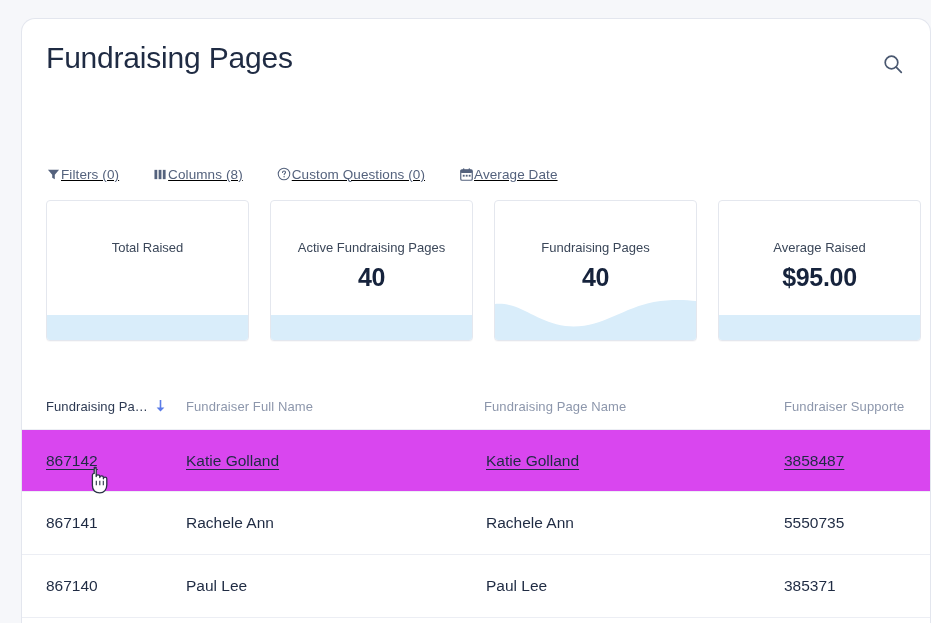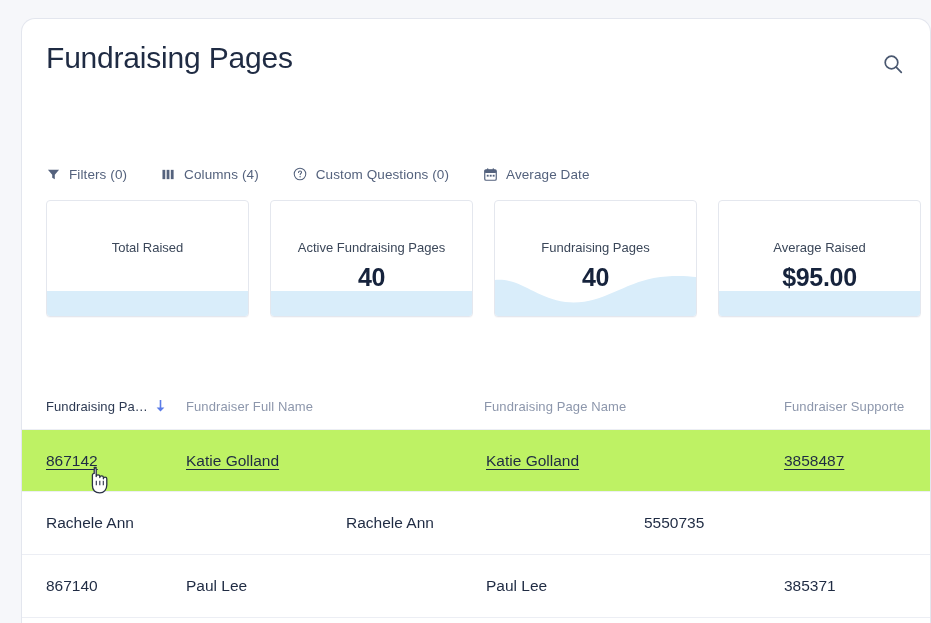--- a/index.html
+++ b/index.html
@@ -71,23 +71,24 @@
     left: 24px;
     top: 142px;
     display: flex;
     align-items: center;
     gap: 34px;
     height: 26px;
   }
   .tool-item {
     display: flex;
     align-items: flex-end;
-    gap: 8px;
+    gap: 0;
     cursor: pointer;
     white-space: nowrap;
+    text-decoration: underline;
   }
   .tool-icon {
     width: 15px;
     height: 15px;
     display: flex;
     align-items: center;
     justify-content: center;
     flex: 0 0 auto;
   }
   .tool-icon svg { display: block; }
@@ -101,21 +102,21 @@
   .cards {
     position: absolute;
     left: 24px;
     top: 181px;
     display: flex;
     gap: 21px;
   }
   .card {
     position: relative;
     width: 203px;
-    height: 117px;
+    height: 141px;
     background: #ffffff;
     border: 1px solid #e4e7ee;
     border-radius: 4px;
     overflow: hidden;
     box-shadow: 0 1px 1px rgba(30,40,70,0.03);
   }
   .card-body {
     position: absolute;
     left: 0; right: 0;
     top: 38px;
@@ -190,21 +191,21 @@
     height: 63px;
     font-size: 15.5px;
     color: #1f2b43;
     border-top: 1px solid #eceef4;
     border-bottom: 1px solid #eceef4;
     background: #ffffff;
     cursor: pointer;
   }
   .tbody-row + .tbody-row { border-top: none; }
   .tbody-row.hovered {
-    background: #bef264;
+    background: #d946ef;
   }
   .cell {
     white-space: nowrap;
     overflow: hidden;
     text-overflow: ellipsis;
   }
   .tbody-row.hovered .cell-link {
     text-decoration: underline;
     text-underline-offset: 3px;
   }
@@ -249,21 +250,21 @@
       </div>
 
       <div class="tool-item">
         <span class="tool-icon">
           <svg width="13" height="13" viewBox="0 0 14 14">
             <rect x="0.5" y="2" width="3" height="10" fill="#54627d"></rect>
             <rect x="5" y="2" width="3" height="10" fill="#54627d"></rect>
             <rect x="9.5" y="2" width="3" height="10" fill="#54627d"></rect>
           </svg>
         </span>
-        <span class="tool-label">Columns (4)</span>
+        <span class="tool-label">Columns (8)</span>
       </div>
 
       <div class="tool-item">
         <span class="tool-icon">
           <svg width="14" height="14" viewBox="0 0 16 16" fill="none">
             <circle cx="8" cy="8" r="6.6" stroke="#54627d" stroke-width="1.2"></circle>
             <path d="M6.3 6.2c0-1 .8-1.7 1.8-1.7s1.7.7 1.7 1.6c0 1.3-1.6 1.3-1.6 2.6" stroke="#54627d" stroke-width="1.2" stroke-linecap="round"></path>
             <circle cx="8.1" cy="11.2" r="0.8" fill="#54627d"></circle>
           </svg>
         </span>
@@ -348,20 +349,21 @@
       </div>
 
       <div class="trow tbody-row hovered">
         <div class="cell cell-link col-1">867142</div>
         <div class="cell cell-link col-2">Katie Golland</div>
         <div class="cell cell-link col-3">Katie Golland</div>
         <div class="cell cell-link col-4">3858487</div>
       </div>
 
       <div class="trow tbody-row">
+        <div class="cell cell-link col-1">867141</div>
         <div class="cell cell-link col-2">Rachele Ann</div>
         <div class="cell cell-link col-3">Rachele Ann</div>
         <div class="cell cell-link col-4">5550735</div>
       </div>
 
       <div class="trow tbody-row">
         <div class="cell cell-link col-1">867140</div>
         <div class="cell cell-link col-2">Paul Lee</div>
         <div class="cell cell-link col-3">Paul Lee</div>
         <div class="cell cell-link col-4">385371</div>

